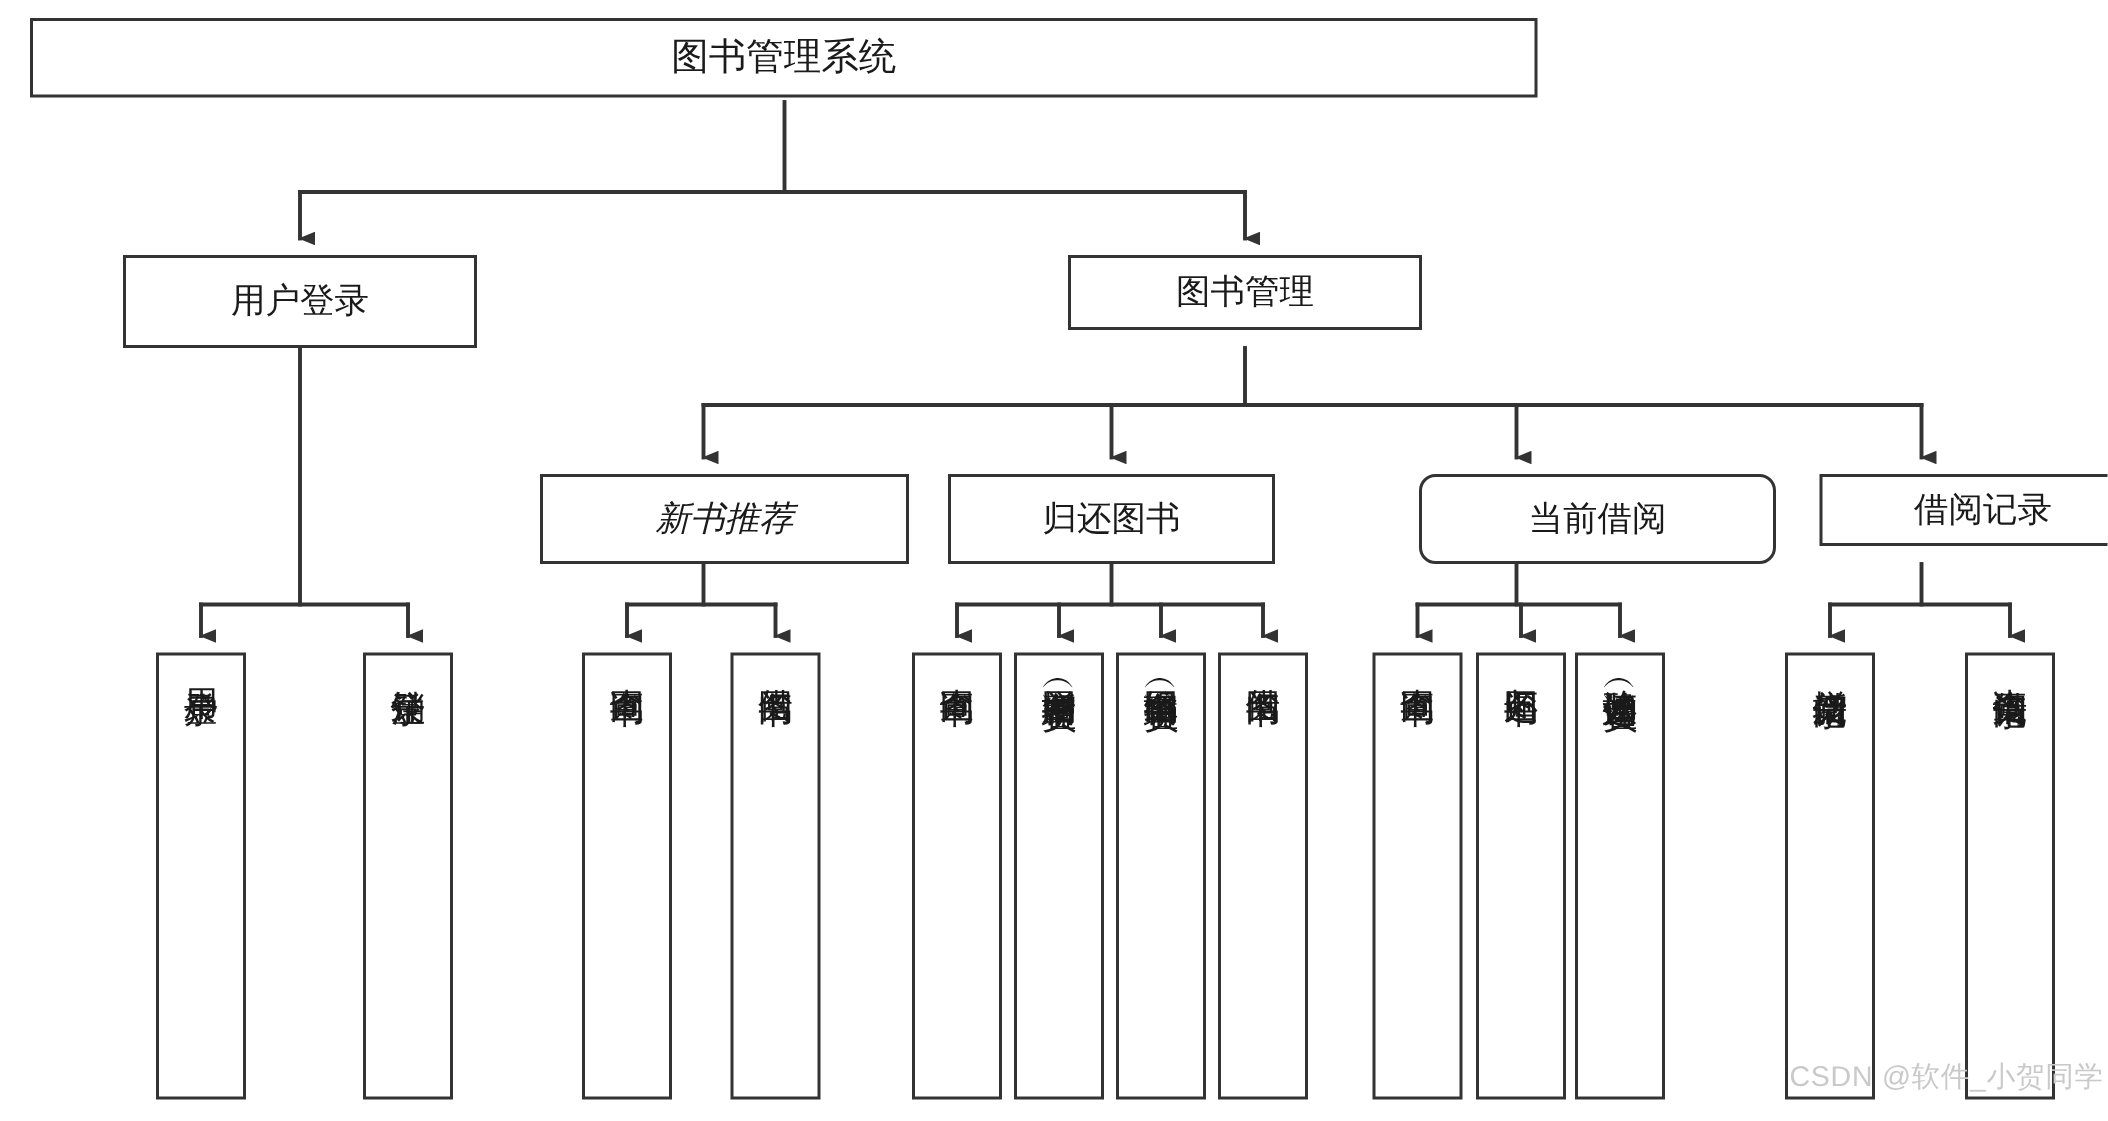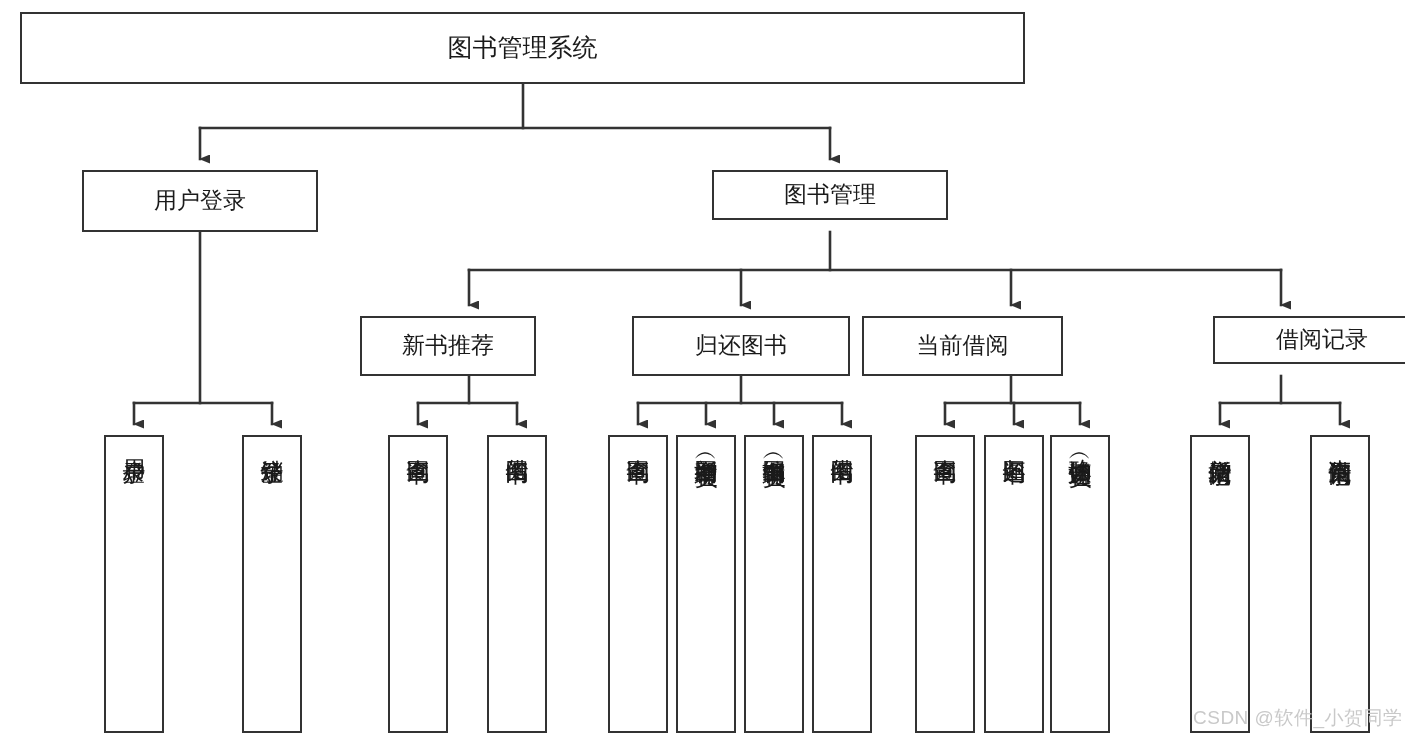--- a/index.html
+++ b/index.html
@@ -112,41 +112,41 @@
         <line x1="945" y1="403" x2="945" y2="424" marker-end="url(#arrowhead)"></line>
         <line x1="1014" y1="403" x2="1014" y2="424" marker-end="url(#arrowhead)"></line>
         <line x1="1080" y1="403" x2="1080" y2="424" marker-end="url(#arrowhead)"></line>
         <line x1="1281" y1="376" x2="1281" y2="403"></line>
         <line x1="1220" y1="403" x2="1340" y2="403"></line>
         <line x1="1220" y1="403" x2="1220" y2="424" marker-end="url(#arrowhead)"></line>
         <line x1="1340" y1="403" x2="1340" y2="424" marker-end="url(#arrowhead)"></line>
       </g>
   </svg>
 
-  <div class="node-box node-root" style="left:20px; top:12px; width:1005px; height:72px;">
+  <div class="node-box node-root" style="left:20px; top:12px; width:1005px; height:53px;">
     <span class="node-label">图书管理系统</span>
   </div>
 
   <div class="node-box node-l1" style="left:82px; top:170px; width:236px; height:62px;">
     <span class="node-label">用户登录</span>
   </div>
 
   <div class="node-box node-l1" style="left:712px; top:170px; width:236px; height:50px;">
     <span class="node-label">图书管理</span>
   </div>
 
-  <div class="node-box node-l2" style="left:360px; top:316px; width:176px; height:60px;">
+  <div class="node-box node-l2" style="left:360px; top:316px; width:246px; height:60px;font-style:italic;">
     <span class="node-label">新书推荐</span>
   </div>
 
   <div class="node-box node-l2" style="left:632px; top:316px; width:218px; height:60px;">
     <span class="node-label">归还图书</span>
   </div>
 
-  <div class="node-box node-l2" style="left:862px; top:316px; width:201px; height:60px;">
+  <div class="node-box node-l2" style="left:946px; top:316px; width:238px; height:60px;border-radius:11px;">
     <span class="node-label">当前借阅</span>
   </div>
 
   <div class="node-box node-l2" style="left:1213px; top:316px; width:218px; height:48px;">
     <span class="node-label">借阅记录</span>
   </div>
 
   <div id="leaf-layer">
       <div class="node-box node-leaf" style="left: 104px; top: 435px; width: 60px; height: 298px;">
         <span class="node-label">用户登录</span>

